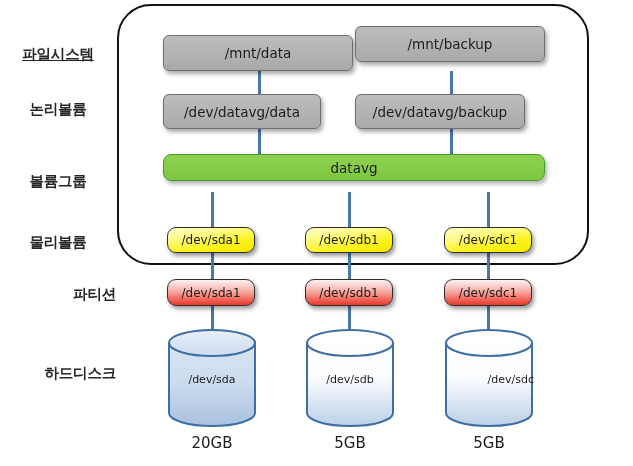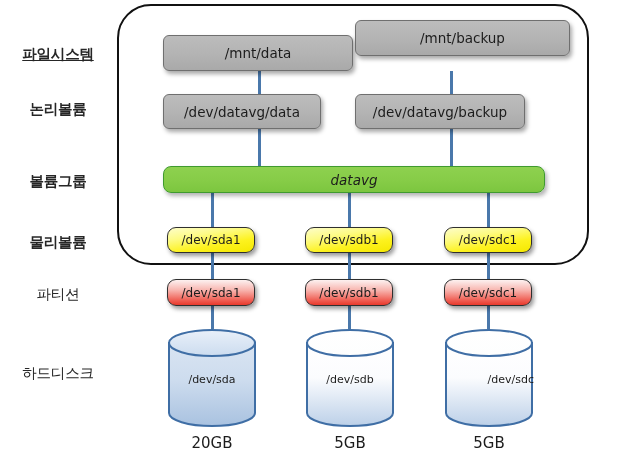--- a/index.html
+++ b/index.html
@@ -22,21 +22,21 @@
   .row-label {
     position: absolute;
     width: 116px;
     text-align: center;
     font-size: 14.5px;
     color: #262626;
     font-weight: bold;
     letter-spacing: -0.2px;
     white-space: nowrap;
   }
-  .row-label.thin { font-weight: normal; }
+  .row-label.thin { font-weight: bold; text-align: right; }
 
   
   #lvm-frame {
     position: absolute;
     left: 117px;
     top: 4px;
     width: 472px;
     height: 261px;
     border: 2.5px solid #111111;
     border-radius: 34px;
@@ -156,32 +156,32 @@
   <div class="conn" style="left:348px; top:252px; height:30px;"></div>
   <div class="conn" style="left:487px; top:252px; height:30px;"></div>
 
   <div class="conn" style="left:211px; top:305px; height:24px;"></div>
   <div class="conn" style="left:348px; top:305px; height:24px;"></div>
   <div class="conn" style="left:487px; top:305px; height:24px;"></div>
 
   <div class="box gray" style="left:163px; top:35px; width:190px; height:36px;">
     <span>/mnt/data</span>
   </div>
-  <div class="box gray" style="left:355px; top:20px; width:215px; height:36px;">
+  <div class="box gray" style="left:355px; top:26px; width:190px; height:36px;">
     <span>/mnt/backup</span>
   </div>
 
   <div class="box gray" style="left:163px; top:94px; width:158px; height:35px;">
     <span>/dev/datavg/data</span>
   </div>
   <div class="box gray" style="left:355px; top:94px; width:170px; height:35px;text-align:right;">
     <span>/dev/datavg/backup</span>
   </div>
 
-  <div class="box green" style="left:163px; top:166px; width:382px; height:27px;font-style:italic;">
+  <div class="box green" style="left:163px; top:154px; width:382px; height:27px;">
     <span>datavg</span>
   </div>
 
   <div class="box yellow" style="left:167px; top:227px; width:88px; height:26px;">
     <span>/dev/sda1</span>
   </div>
   <div class="box yellow" style="left:305px; top:227px; width:88px; height:26px;">
     <span>/dev/sdb1</span>
   </div>
   <div class="box yellow" style="left:444px; top:227px; width:88px; height:26px;">

